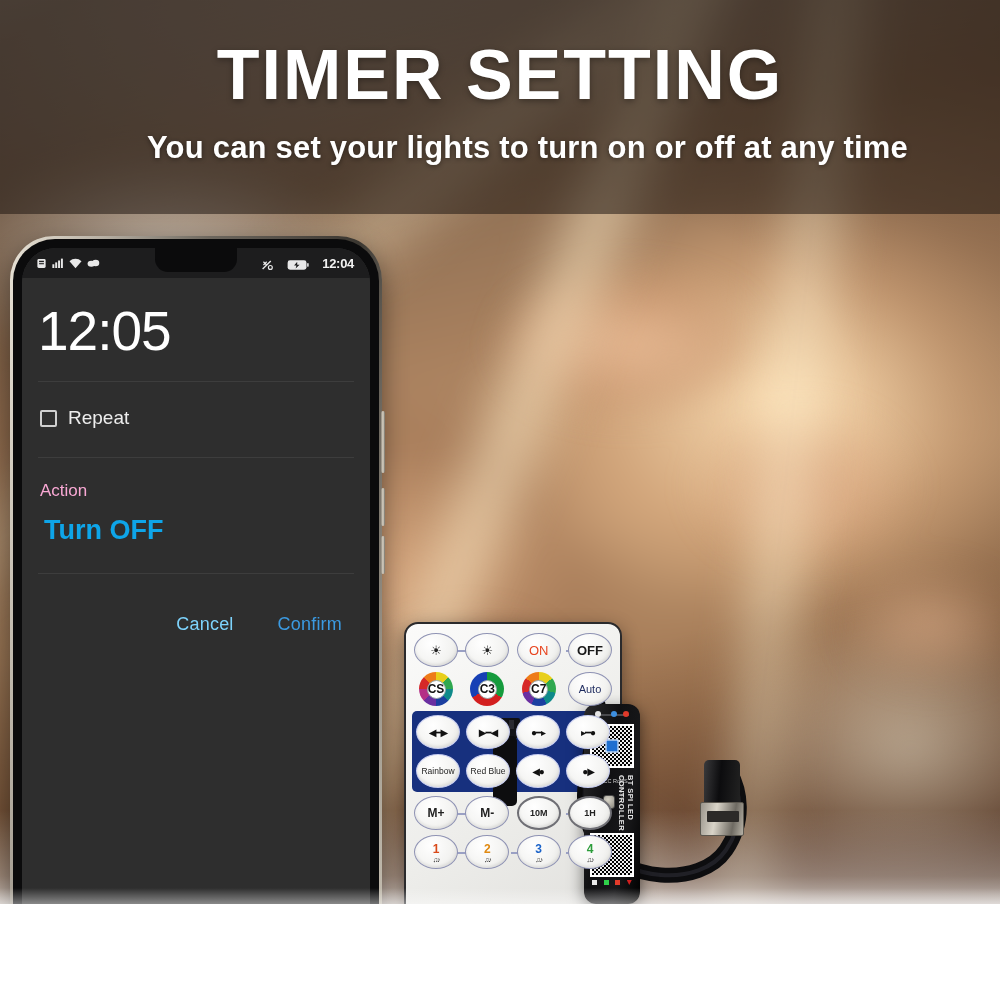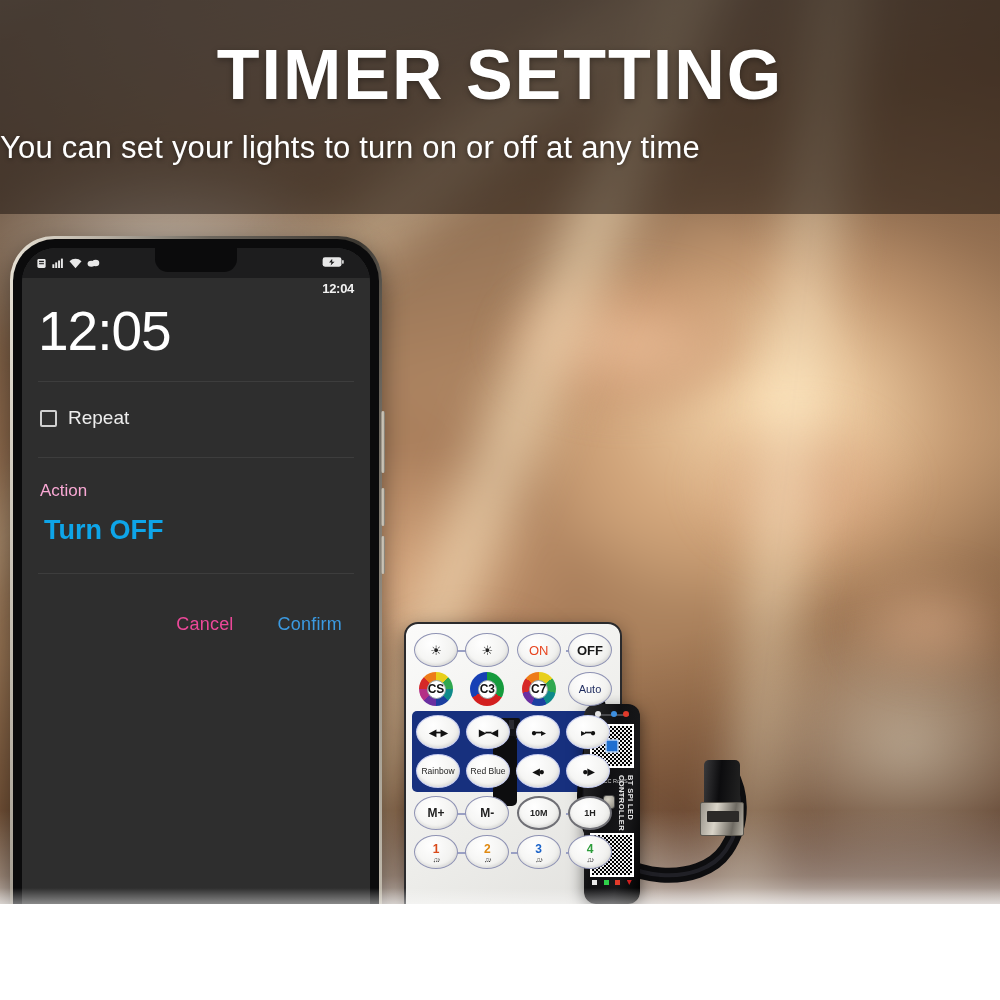--- a/index.html
+++ b/index.html
@@ -57,22 +57,22 @@
     background: rgba(32,24,18,0.55);
   }
   .banner-text { position:absolute; left:0; top:0; width:1000px; height:214px; }
   .banner-title {
     position:absolute; left:0; top:40px; width:1000px; text-align:center;
     color:#ffffff; font-size:70px; font-weight:bold; letter-spacing:2px;
     font-family:"Liberation Sans", sans-serif; line-height:1;
     text-shadow: 0 2px 6px rgba(0,0,0,0.35);
   }
   .banner-sub {
-    position:absolute; left:0; top:130px; width:908px; text-align:left;
-    color:#ffffff; font-size:31px; font-weight:400; letter-spacing:0.2px;
+    position:absolute; left:0; top:130px; width:908px; text-align:right;
+    color:#ffffff; font-size:31px; font-weight:700; letter-spacing:0.2px;
     text-shadow: 0 1px 5px rgba(0,0,0,0.45);
   }
 
   
   .phone {
     position:absolute; left:10px; top:236px; width:372px; height:722px;
   }
   .phone-frame {
     position:absolute; inset:0;
     border-radius: 44px 44px 42px 42px;
@@ -100,21 +100,21 @@
   .side-btn.b2 { top:252px; height:38px; }
   .side-btn.b3 { top:300px; height:38px; }
 
   
   .statusbar {
     position:relative; height:30px; background:#1d1d1e;
     display:flex; align-items:center; justify-content:space-between;
     padding: 0 16px 0 14px;
   }
   .sb-left { display:flex; align-items:center; gap:5px; }
-  .sb-right { display:flex; align-items:flex-start; gap:13px;flex-direction:column; }
+  .sb-right { display:flex; align-items:flex-end; gap:13px; }
   .sb-time { color:#f2f2f2; font-size:13px; font-weight:bold; letter-spacing:-0.3px; }
   .notch {
     position:absolute; left:50%; transform:translateX(-50%); top:0;
     width:82px; height:24px; background:#0b0b0c;
     border-radius: 0 0 13px 13px;
   }
 
   
   .appbar {
     height:47px; background:#12203f;
@@ -344,21 +344,21 @@
             <span class="checkbox"></span>
             <span class="repeat-label">Repeat</span>
           </div>
           <div class="divider"></div>
 
           <div class="action-label">Action</div>
           <div class="action-value">Turn OFF</div>
           <div class="divider"></div>
 
           <div class="btn-row">
-            <span class="txt-btn" style="color:#ec4899">Cancel</span>
+            <span class="txt-btn" style="color:#7dd3fc">Cancel</span>
             <span class="txt-btn" style="color:#3b9ae1">Confirm</span>
           </div>
         </div>
 
       </div>
     </div>
   </div>
 
   <div class="remote">
 

